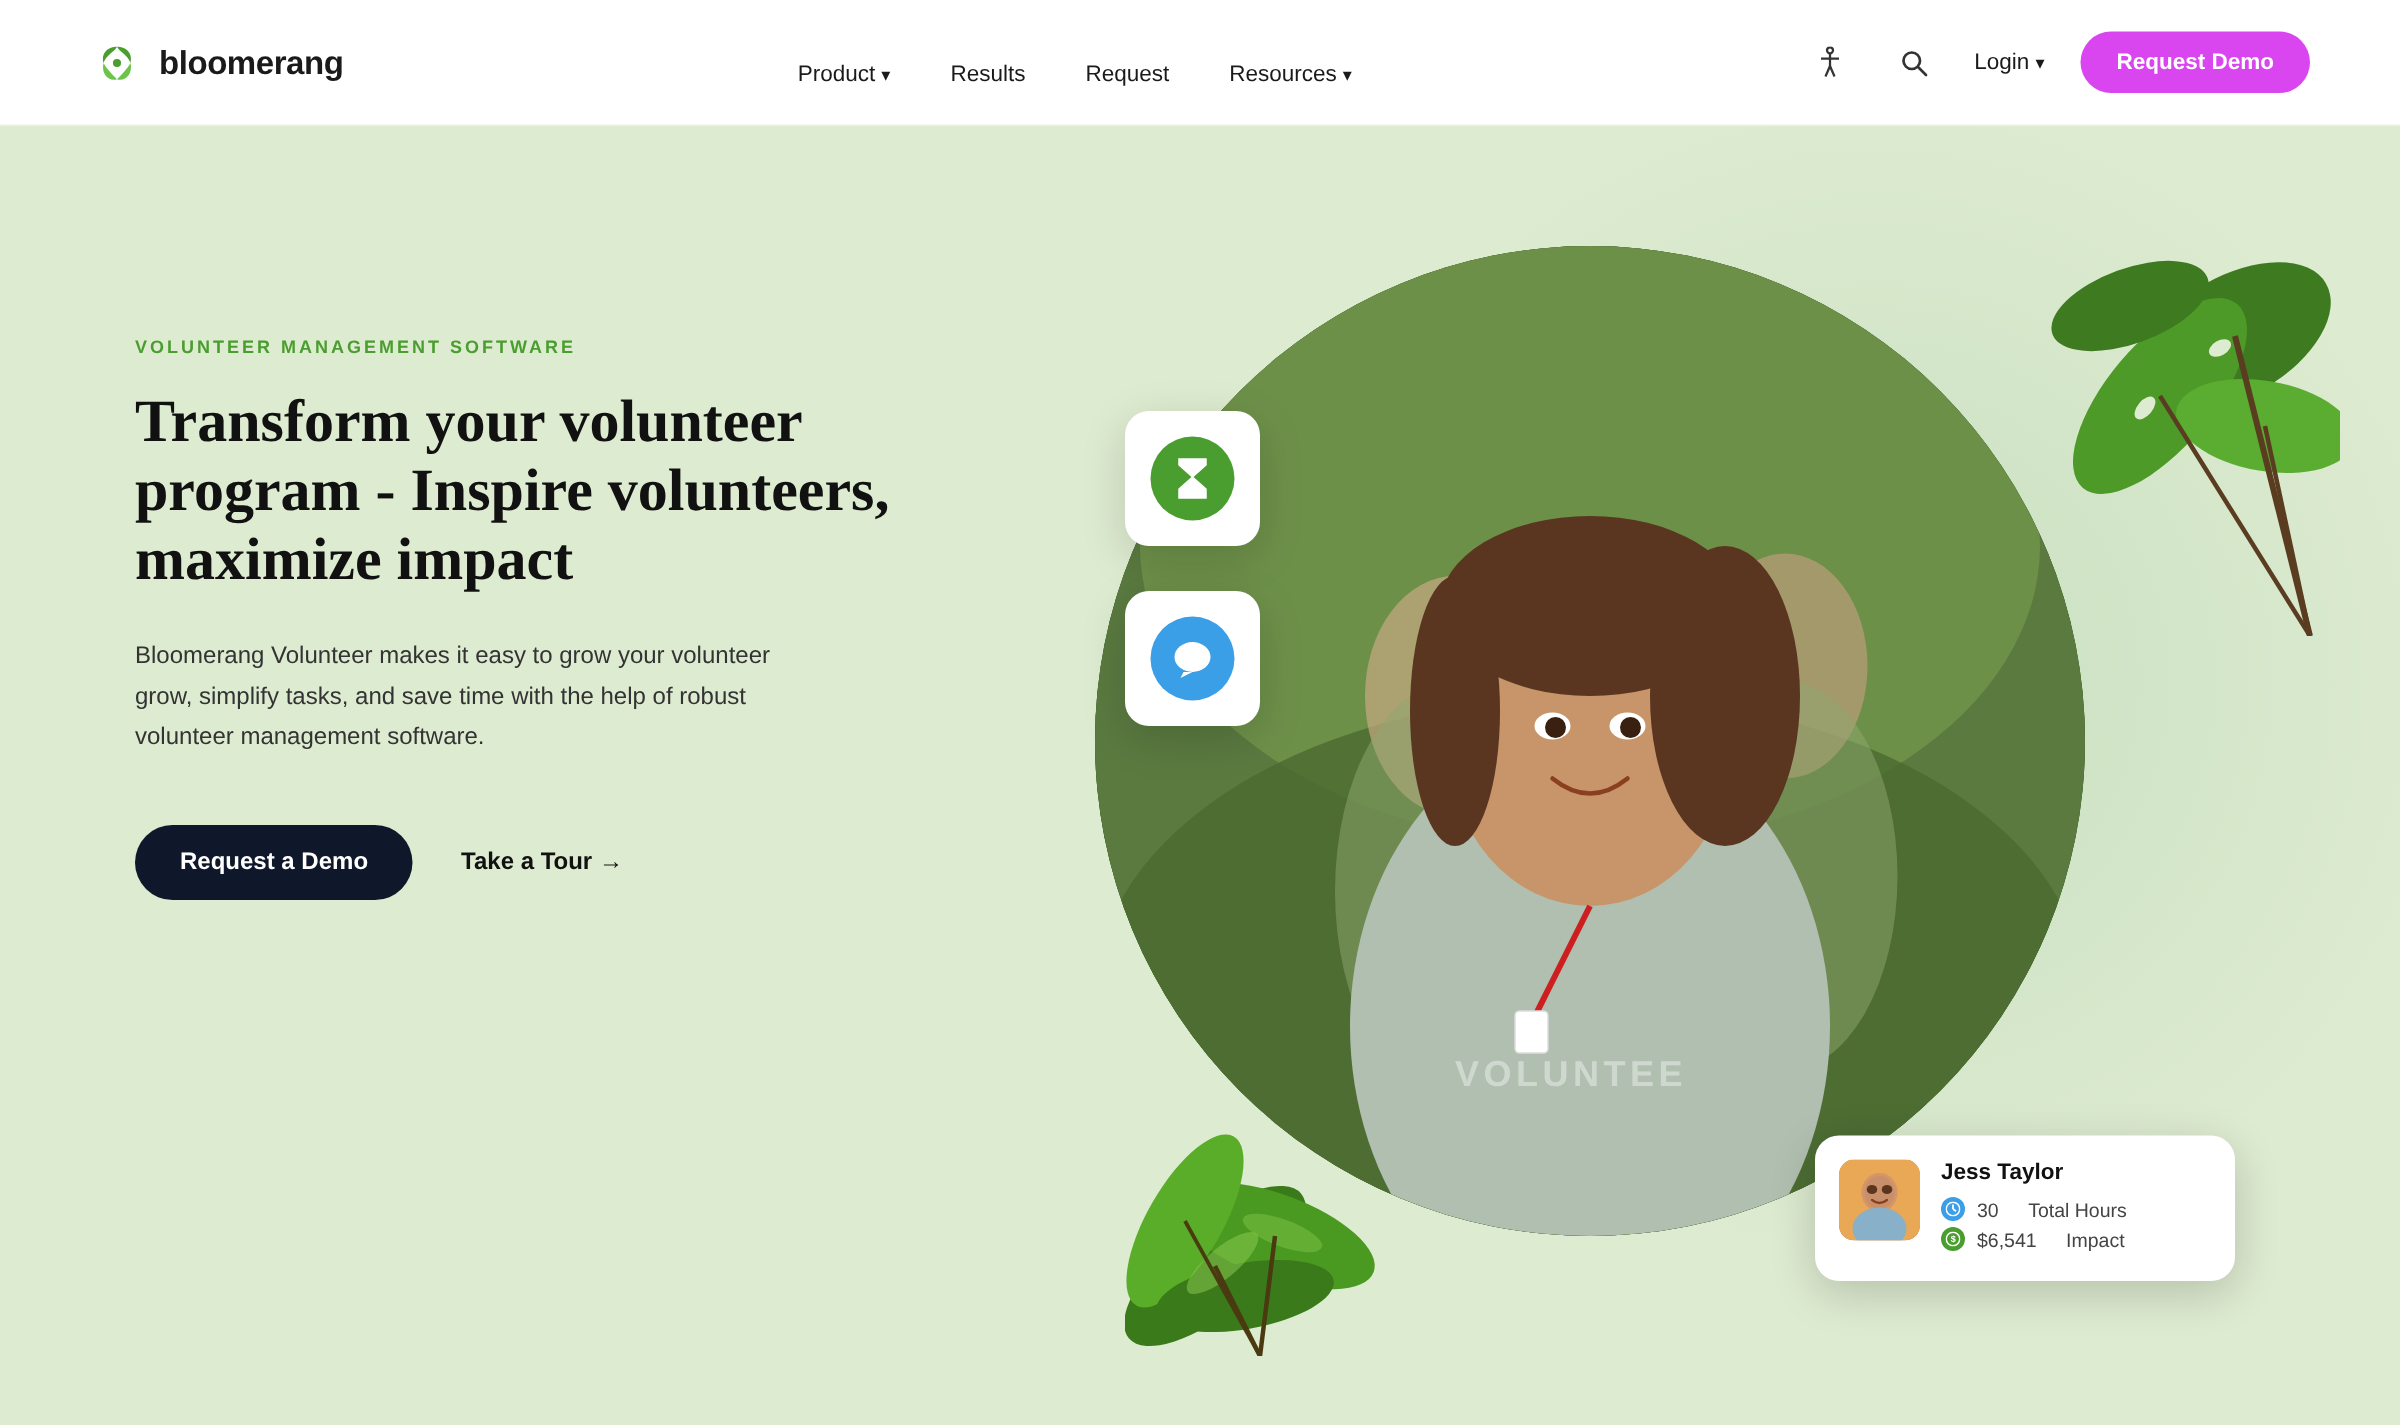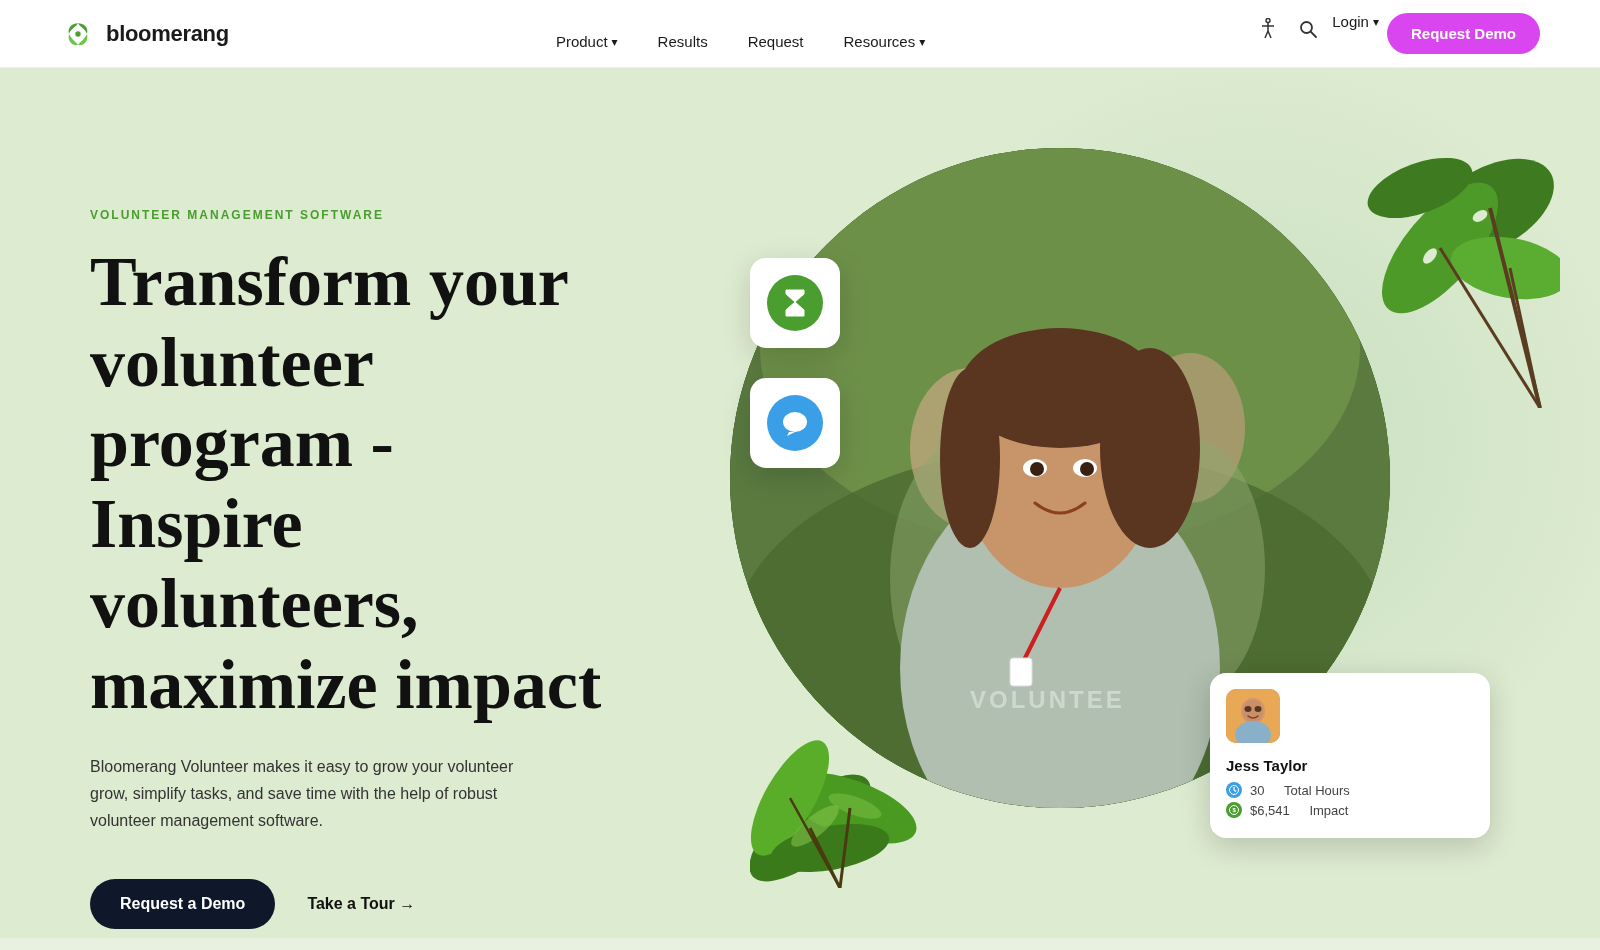--- a/index.html
+++ b/index.html
@@ -11,21 +11,21 @@
       min-height: 950px;
       overflow: hidden;
     }
 
     
     .navbar {
       display: flex;
       align-items: center;
       justify-content: space-between;
       padding: 0 60px;
-      height: 68px;
+      height: 84px;
       background: #fff;
       border-bottom: 1px solid #eee;
       position: relative;
       z-index: 10;
     }
 
     .nav-logo {
       display: flex;
       align-items: center;
       gap: 10px;
@@ -55,22 +55,22 @@
       color: #1a1a1a;
       cursor: pointer;
       display: flex;
       align-items: center;
       gap: 4px;
       font-weight: 500;
     }
 
     .nav-right {
       display: flex;
-      align-items: flex-start;
-      gap: 8px;
+      align-items: center;
+      gap: 24px;
     }
 
     .nav-icon-btn {
       width: 32px;
       height: 32px;
       display: flex;
       align-items: center;
       justify-content: center;
       cursor: pointer;
       color: #333;
@@ -133,21 +133,21 @@
     .hero-eyebrow {
       font-size: 12px;
       font-weight: 700;
       letter-spacing: 2px;
       color: #4a9e2f;
       text-transform: uppercase;
       margin-bottom: 20px;
     }
 
     .hero-title {
-      font-size: 70px;
+      font-size: 40px;
       font-weight: 800;
       line-height: 1.15;
       color: #111;
       margin-bottom: 28px;
       font-family: Georgia, 'Times New Roman', serif;
     }
 
     .hero-desc {
       font-size: 16px;
       line-height: 1.7;
@@ -484,21 +484,21 @@
     <div class="floating-card card-chat" style="position:absolute; top:250px; left:100px;">
       <div class="card-chat-icon">
 
         <svg width="28" height="26" viewBox="0 0 28 26" fill="none" xmlns="http://www.w3.org/2000/svg">
           <ellipse cx="14" cy="12" rx="12" ry="10" fill="white"></ellipse>
           <path d="M 8 22 L 6 26 L 14 22 Z" fill="white"></path>
         </svg>
       </div>
     </div>
 
-    <div class="floating-card card-volunteer" style="position:absolute; bottom:90px; right:50px; width:280px; padding:16px; display:flex; align-items:flex-start; gap:14px; background:#fff; border-radius:16px; box-shadow:0 8px 30px rgba(0,0,0,0.18);flex-direction:column;">
+    <div class="floating-card card-volunteer" style="position:absolute; bottom:90px; right:50px; width:280px; padding:16px; display:flex; align-items:flex-start; gap:14px; background:#fff; border-radius:16px; box-shadow:0 8px 30px rgba(0,0,0,0.18);">
       <div class="volunteer-avatar">
         <div class="avatar-face">
           <svg width="54" height="54" viewBox="0 0 54 54" fill="none" xmlns="http://www.w3.org/2000/svg">
             <rect width="54" height="54" rx="10" fill="#e8a855"></rect>
             <ellipse cx="27" cy="22" rx="12" ry="13" fill="#d4956a"></ellipse>
             <ellipse cx="27" cy="22" rx="10" ry="11" fill="#c8906a"></ellipse>
             <ellipse cx="27" cy="46" rx="18" ry="14" fill="#88b0c8"></ellipse>
             <ellipse cx="22" cy="20" rx="3.5" ry="3" fill="#5a3520"></ellipse>
             <ellipse cx="32" cy="20" rx="3.5" ry="3" fill="#5a3520"></ellipse>
             <path d="M 22 27 Q 27 31 32 27" stroke="#8a4020" stroke-width="1.5" fill="none" stroke-linecap="round"></path>

